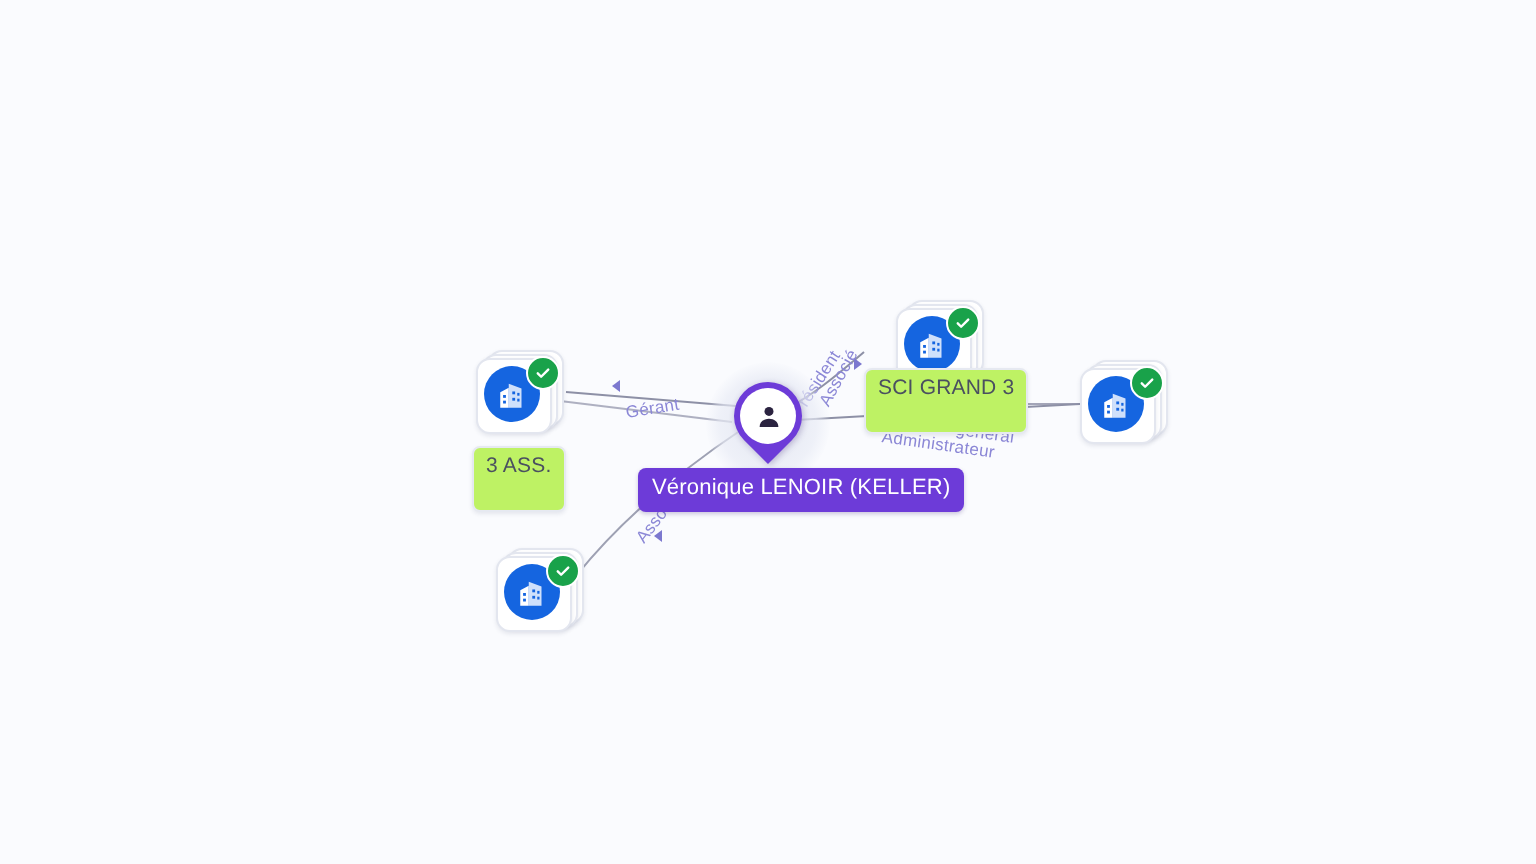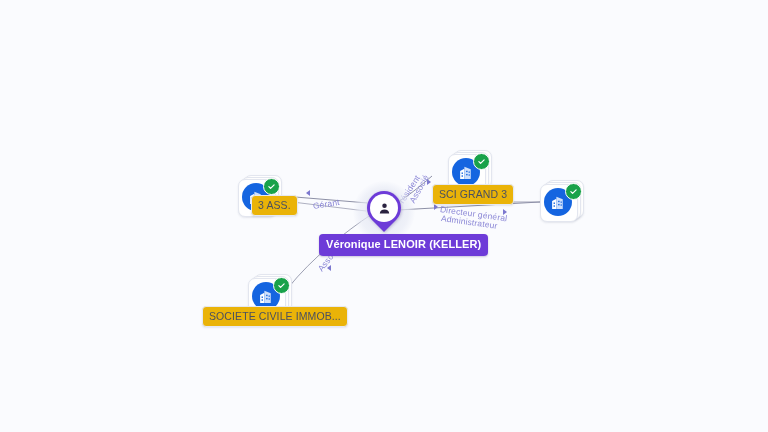--- a/index.html
+++ b/index.html
@@ -73,28 +73,28 @@
     background: #19a24a;
     border: 1.5px solid #ffffff;
     display: flex;
     align-items: center;
     justify-content: center;
   }
   .verified-badge svg { display: block; }
 
   .node-label {
     position: absolute;
-    background: #eab308;
+    background: #bef264;
     border: 1px solid #e6e9f1;
     border-radius: 4px;
     box-shadow: 0 1px 2px rgba(40,50,90,0.10);
     color: #4a5060;
     font-size: 10.5px;
     line-height: 1;
-    padding: 4px 6px 4px 6px;
+    padding: 4px 6px 16px 6px;
     white-space: nowrap;
     letter-spacing: .1px;
   }
 
   
   .person-node {
     position: absolute;
     width: 64px;
     height: 64px;
   }
@@ -134,21 +134,20 @@
     position: absolute;
     background: #6d3bd8;
     color: #ffffff;
     font-size: 11px;
     line-height: 1;
     border-radius: 4px;
     padding: 5px 7px 6px 7px;
     white-space: nowrap;
     box-shadow: 0 1px 2px rgba(60,40,120,0.25);
     letter-spacing: .1px;
-    font-weight: bold;
   }
 
   
   .edge-label {
     position: absolute;
     color: #8b87d6;
     font-size: 8.5px;
     line-height: 1.05;
     white-space: nowrap;
     letter-spacing: .15px;
@@ -224,21 +223,21 @@
         <rect x="11.5" y="14" width="2" height="2" fill="#1565e0"></rect>
         <rect x="15" y="14.6" width="1.6" height="2" fill="#1565e0"></rect>
       </svg>
     </div>
     <div class="verified-badge">
       <svg width="9" height="9" viewBox="0 0 24 24" fill="none">
         <path d="M5 12.5l4.5 4.5L19 7.5" stroke="#ffffff" stroke-width="3.2" stroke-linecap="round" stroke-linejoin="round"></path>
       </svg>
     </div>
   </div>
-  <div class="node-label" style="left:236px; top:195px;margin-left:15px;">3 ASS.</div>
+  <div class="node-label" style="left:236px; top:223px;">3 ASS.</div>
 
   <div class="company-node" style="left:448px; top:148px;">
     <div class="card-stack">
       <div class="sheet s1"></div>
       <div class="sheet s2"></div>
       <div class="sheet s3"></div>
     </div>
     <div class="co-circle">
       <svg width="17" height="17" viewBox="0 0 24 24" fill="none">
         <path d="M3 21V10l6-3.2V21" fill="#ffffff"></path>
@@ -301,21 +300,20 @@
         <rect x="11.5" y="14" width="2" height="2" fill="#1565e0"></rect>
         <rect x="15" y="14.6" width="1.6" height="2" fill="#1565e0"></rect>
       </svg>
     </div>
     <div class="verified-badge">
       <svg width="9" height="9" viewBox="0 0 24 24" fill="none">
         <path d="M5 12.5l4.5 4.5L19 7.5" stroke="#ffffff" stroke-width="3.2" stroke-linecap="round" stroke-linejoin="round"></path>
       </svg>
     </div>
   </div>
-  <div class="node-label" style="left:202px; top:306px;">SOCIETE CIVILE IMMOB...</div>
 
   <div class="person-node" style="left:353px; top:181px;">
     <div class="person-halo"></div>
     <div class="pin"></div>
     <div class="pin-inner">
       <svg width="15" height="15" viewBox="0 0 24 24" fill="none">
         <circle cx="12" cy="7.5" r="3.6" fill="#2b2340"></circle>
         <path d="M4.5 20c0-4.2 3.4-6.6 7.5-6.6s7.5 2.4 7.5 6.6z" fill="#2b2340"></path>
       </svg>
     </div>

